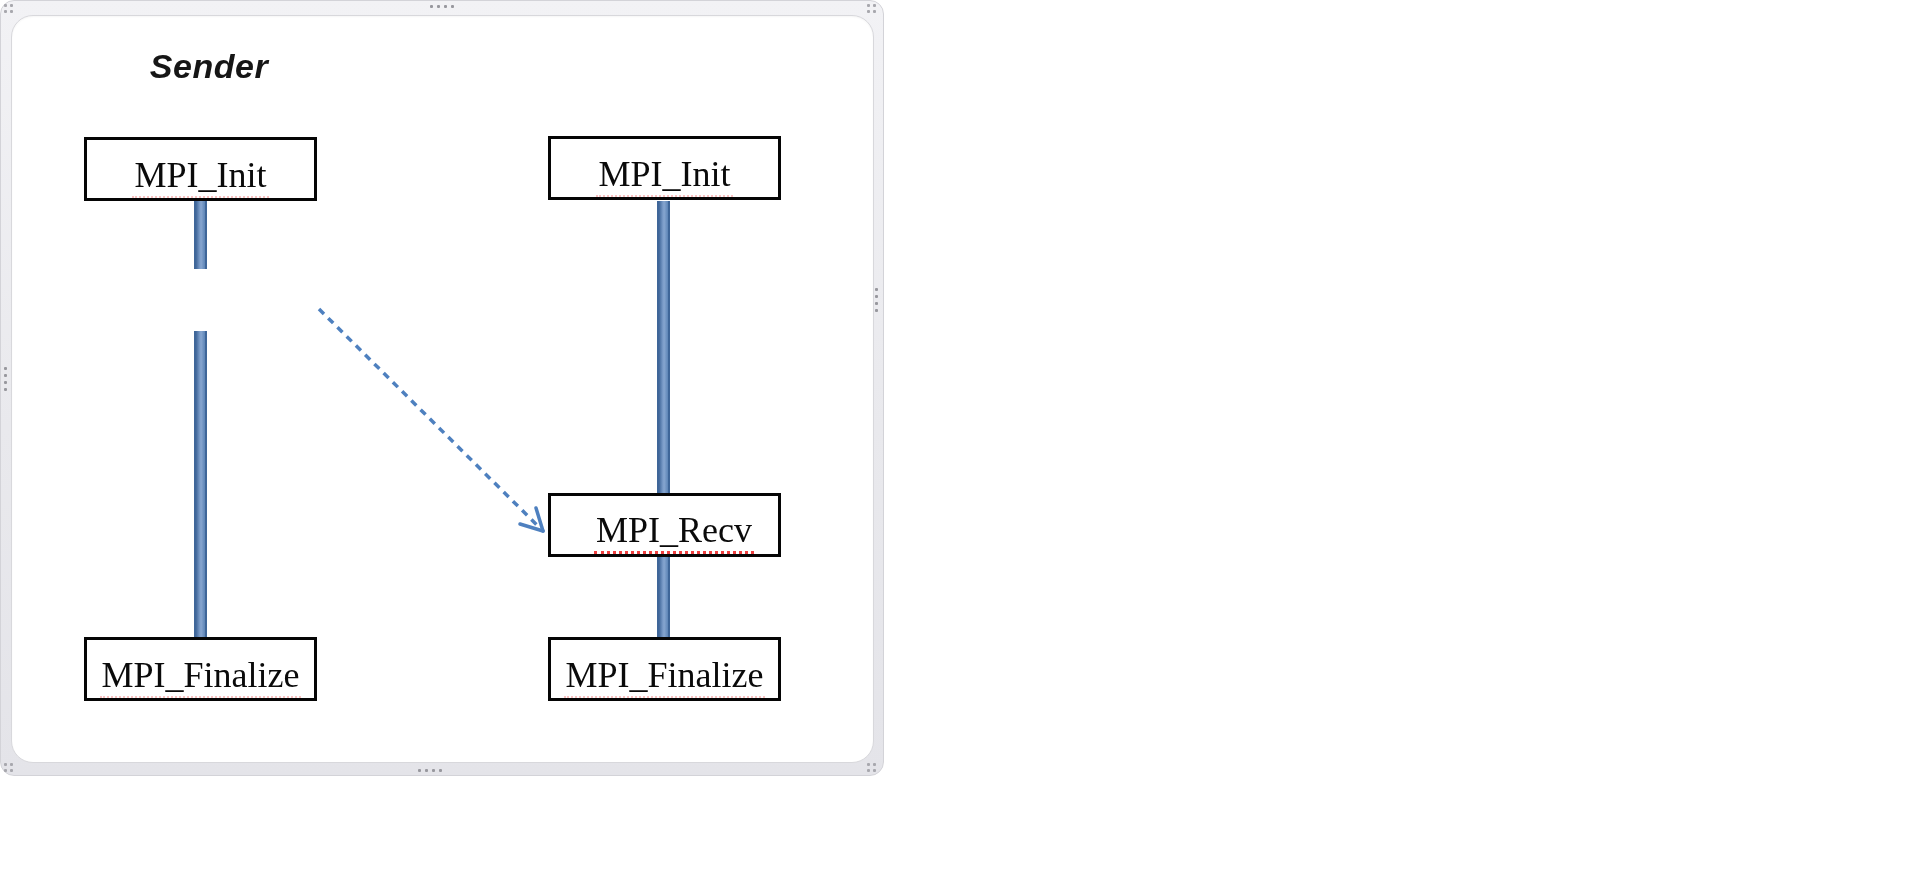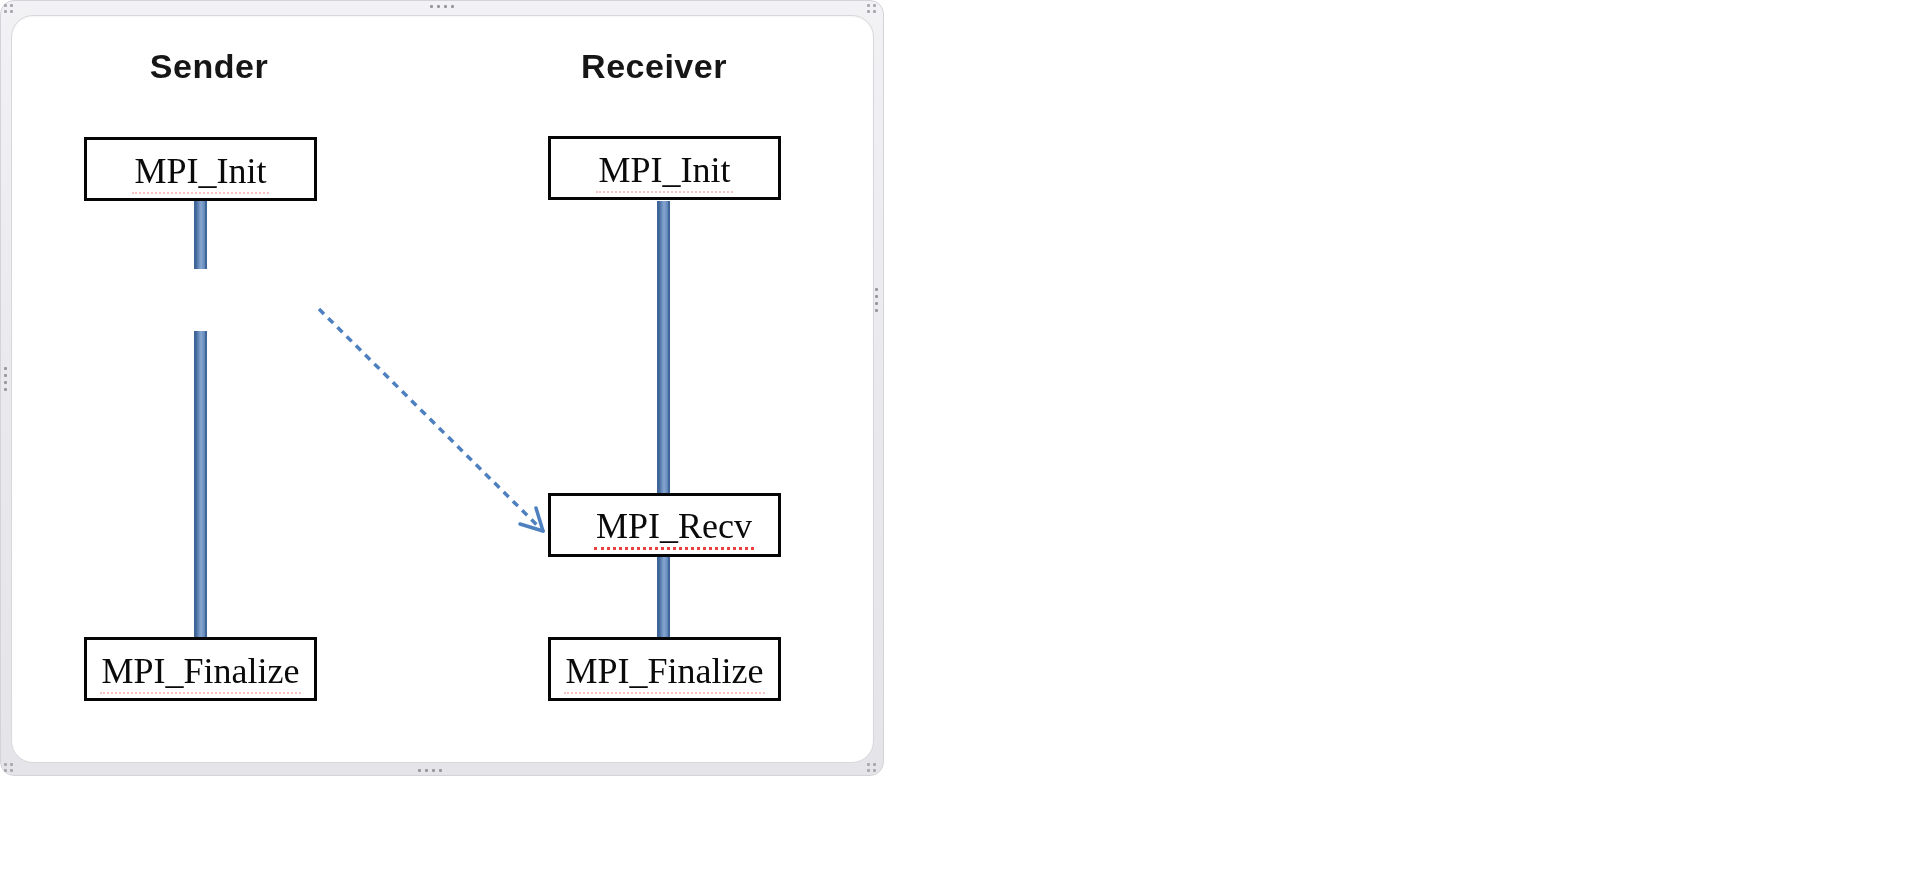--- a/index.html
+++ b/index.html
@@ -25,26 +25,26 @@
   .handle { position:absolute; display:flex; gap:4px; }
   .handle.h-row { flex-direction:row; }
   .handle.h-col { flex-direction:column; }
   .handle i { display:block; width:3px; height:3px; background:#98989e; border-radius:1px; }
   .corner { position:absolute; display:grid; grid-template-columns:3px 3px; gap:3px; }
   .corner i { display:block; width:3px; height:3px; background:#a8a8ae; border-radius:1px; }
 
   
   .col-heading {
     position:absolute; width:230px; text-align:center;
-    font-size:34px; font-weight:600; color:#161616; letter-spacing:0.5px;
+    font-size:34px; font-weight:600; color:#161616; letter-spacing:0.5px;font-style:italic;
   }
   .fc-box {
     position:absolute; width:233px; height:64px;
     background:#ffffff; border:3px solid #050505;
-    display:flex; align-items:center; justify-content:center;
+    display:flex; align-items:flex-end; justify-content:center;
     z-index:3;
   }
   .fc-label {
     font-family:"Liberation Serif", serif; font-size:36px; color:#0a0a0a;
     line-height:1; padding:8px 2px 3px 2px;
     border-bottom:2px dotted rgba(242,120,120,0.45);
   }
   .fc-label.sans {
     font-family:"Liberation Sans", sans-serif; font-size:32px; font-weight:600;
     border-bottom:3px dotted #ee3f3f;
@@ -106,21 +106,20 @@
       <i></i>
   </div>
   <div class="handle h-col" style="left:874px; top:287px;">
     <i></i>
       <i></i>
       <i></i>
       <i></i>
   </div>
 
   <div class="col-heading" style="left:93px; top:46px;">Sender</div>
-  <div class="col-heading" style="left:538px; top:46px;">Receiver</div>
 
   <div class="lifeline" style="left:193px; top:200px; height:68px;"></div>
   <div class="lifeline" style="left:193px; top:330px; height:308px;"></div>
 
   <div class="lifeline" style="left:656px; top:200px; height:293px;"></div>
   <div class="lifeline" style="left:656px; top:554px; height:84px;"></div>
 
   <div class="fc-box" style="left:83px; top:136px;">
     <span class="fc-label">MPI_Init</span>
   </div>

